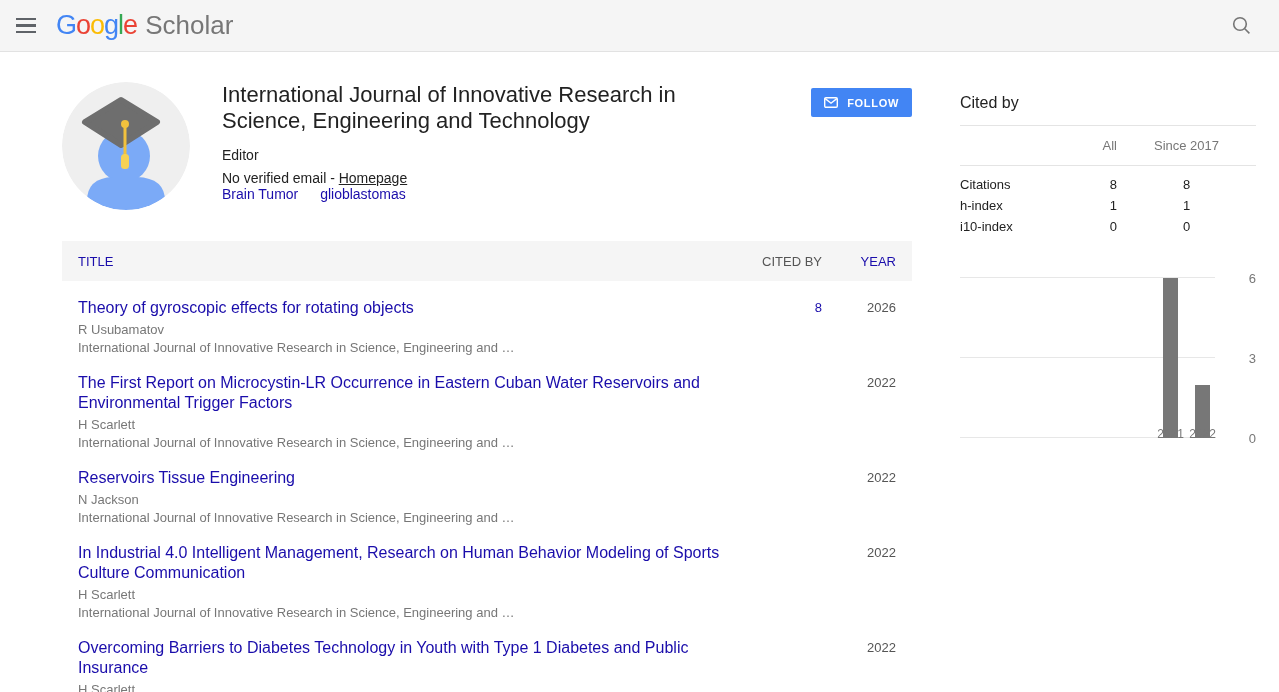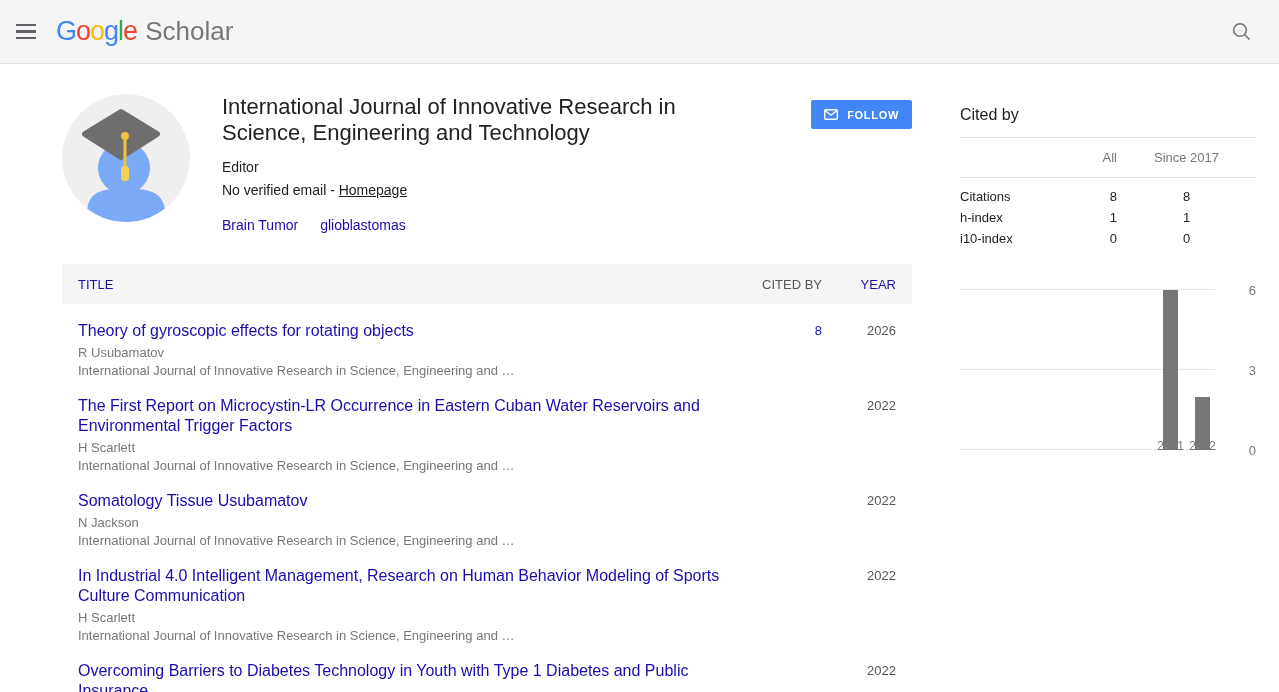--- a/index.html
+++ b/index.html
@@ -1,20 +1,20 @@
 <!DOCTYPE html>
 <html><head>
 <meta charset="utf-8">
 <style>
   * { margin:0; padding:0; box-sizing:border-box; }
   html,body { width:1279px; height:692px; overflow:hidden; background:#fff;
               font-family:"Liberation Sans", sans-serif; }
 
   
-  .topbar { height:64px; background:#f5f5f5; border-bottom:1px solid #e2e2e2;
+  .topbar { height:52px; background:#f5f5f5; border-bottom:1px solid #e2e2e2;
             display:flex; align-items:center; }
   .hamburger { width:52px; height:52px; display:flex; flex-direction:column;
                justify-content:center; align-items:center; gap:4px; cursor:pointer; }
   .hamburger span { display:block; width:20px; height:2.5px; background:#5f6368; }
   .logo { display:flex; align-items:baseline; margin-left:4px; cursor:pointer; }
   .logo-google { font-size:27px; letter-spacing:-1px; }
   .logo-product { font-size:26px; color:#777; margin-left:8px; letter-spacing:0; }
   .topbar-spacer { flex:1; }
   .search-btn { width:52px; height:52px; display:flex; align-items:center;
                 justify-content:center; cursor:pointer; margin-right:12px; }
@@ -25,21 +25,21 @@
   .side-col { width:296px; margin-left:48px; padding-top:12px; }
 
   
   .profile { display:flex; }
   .avatar { width:128px; height:128px; border-radius:50%; overflow:hidden; flex:none; }
   .profile-info { margin-left:32px; width:510px; }
   .profile-name { font-size:22px; line-height:26px; color:#222; font-weight:400; }
   .profile-role { font-size:14px; color:#222; margin-top:13px; }
   .profile-email { font-size:14px; color:#222; margin-top:7px; }
   .profile-email a { color:#222; text-decoration:underline; cursor:pointer; }
-  .profile-tags { margin-top:19px; font-size:14px; }
+  .profile-tags { margin-top:0; font-size:14px; }
   .profile-tags a { color:#1a0dab; text-decoration:none; margin-right:18px; cursor:pointer; }
   .follow-btn { margin-left:auto; margin-top:6px; align-self:flex-start;
                 background:#4285f4; color:#fff; border:none; border-radius:2px;
                 height:29px; padding:0 13px; font-size:11px; font-weight:bold;
                 letter-spacing:.7px; display:flex; align-items:center; gap:9px;
                 cursor:pointer; font-family:"Liberation Sans", sans-serif; }
 
   
   .articles { margin-top:31px; }
   .tbl-head { display:flex; align-items:center; height:40px; background:#f5f5f5;
@@ -165,21 +165,21 @@
           <a class="art-title">The First Report on Microcystin-LR Occurrence in Eastern Cuban Water Reservoirs and Environmental Trigger Factors</a>
           <div class="art-gray">H Scarlett</div>
           <div class="art-gray art-venue">International Journal of Innovative Research in Science, Engineering and …</div>
         </div>
         <div class="col-cited"><a></a></div>
         <div class="col-year">2022</div>
       </div>
 
       <div class="art-row">
         <div class="col-title">
-          <a class="art-title">Somatology Tissue Usubamatov</a>
+          <a class="art-title">Reservoirs Tissue Engineering</a>
           <div class="art-gray">N Jackson</div>
           <div class="art-gray art-venue">International Journal of Innovative Research in Science, Engineering and …</div>
         </div>
         <div class="col-cited"><a></a></div>
         <div class="col-year">2022</div>
       </div>
 
       <div class="art-row">
         <div class="col-title">
           <a class="art-title">In Industrial 4.0 Intelligent Management, Research on Human Behavior Modeling of Sports Culture Communication</a>

